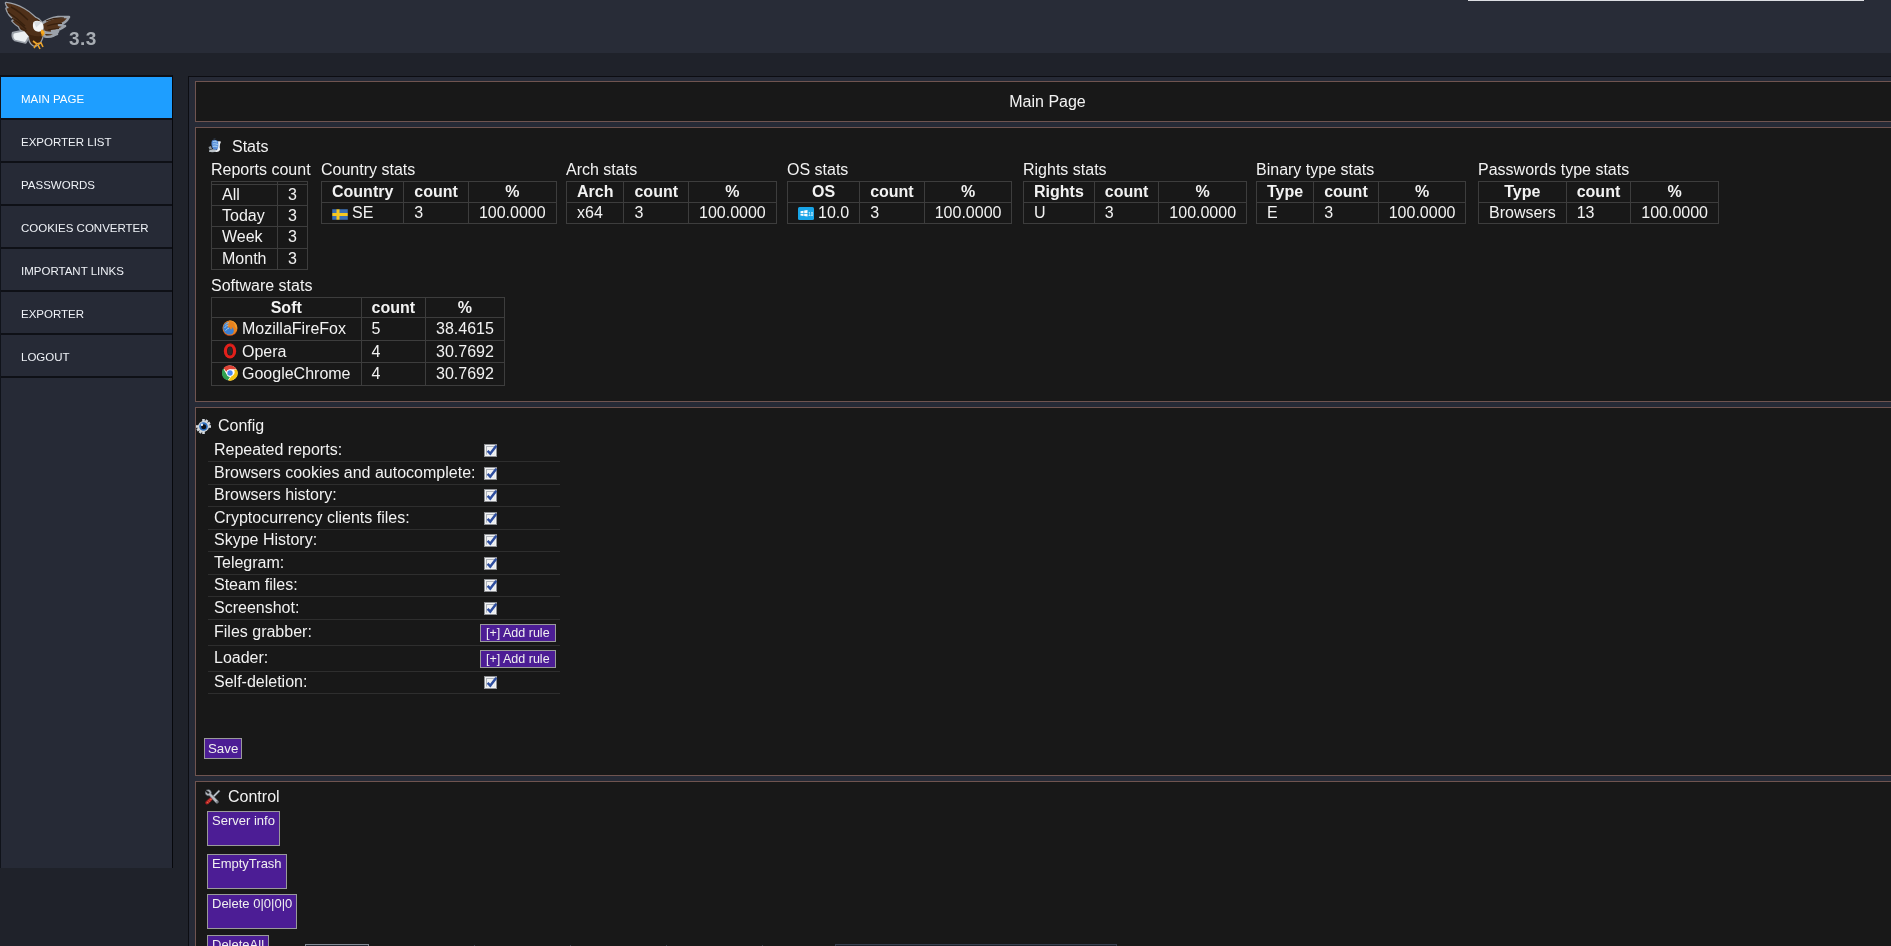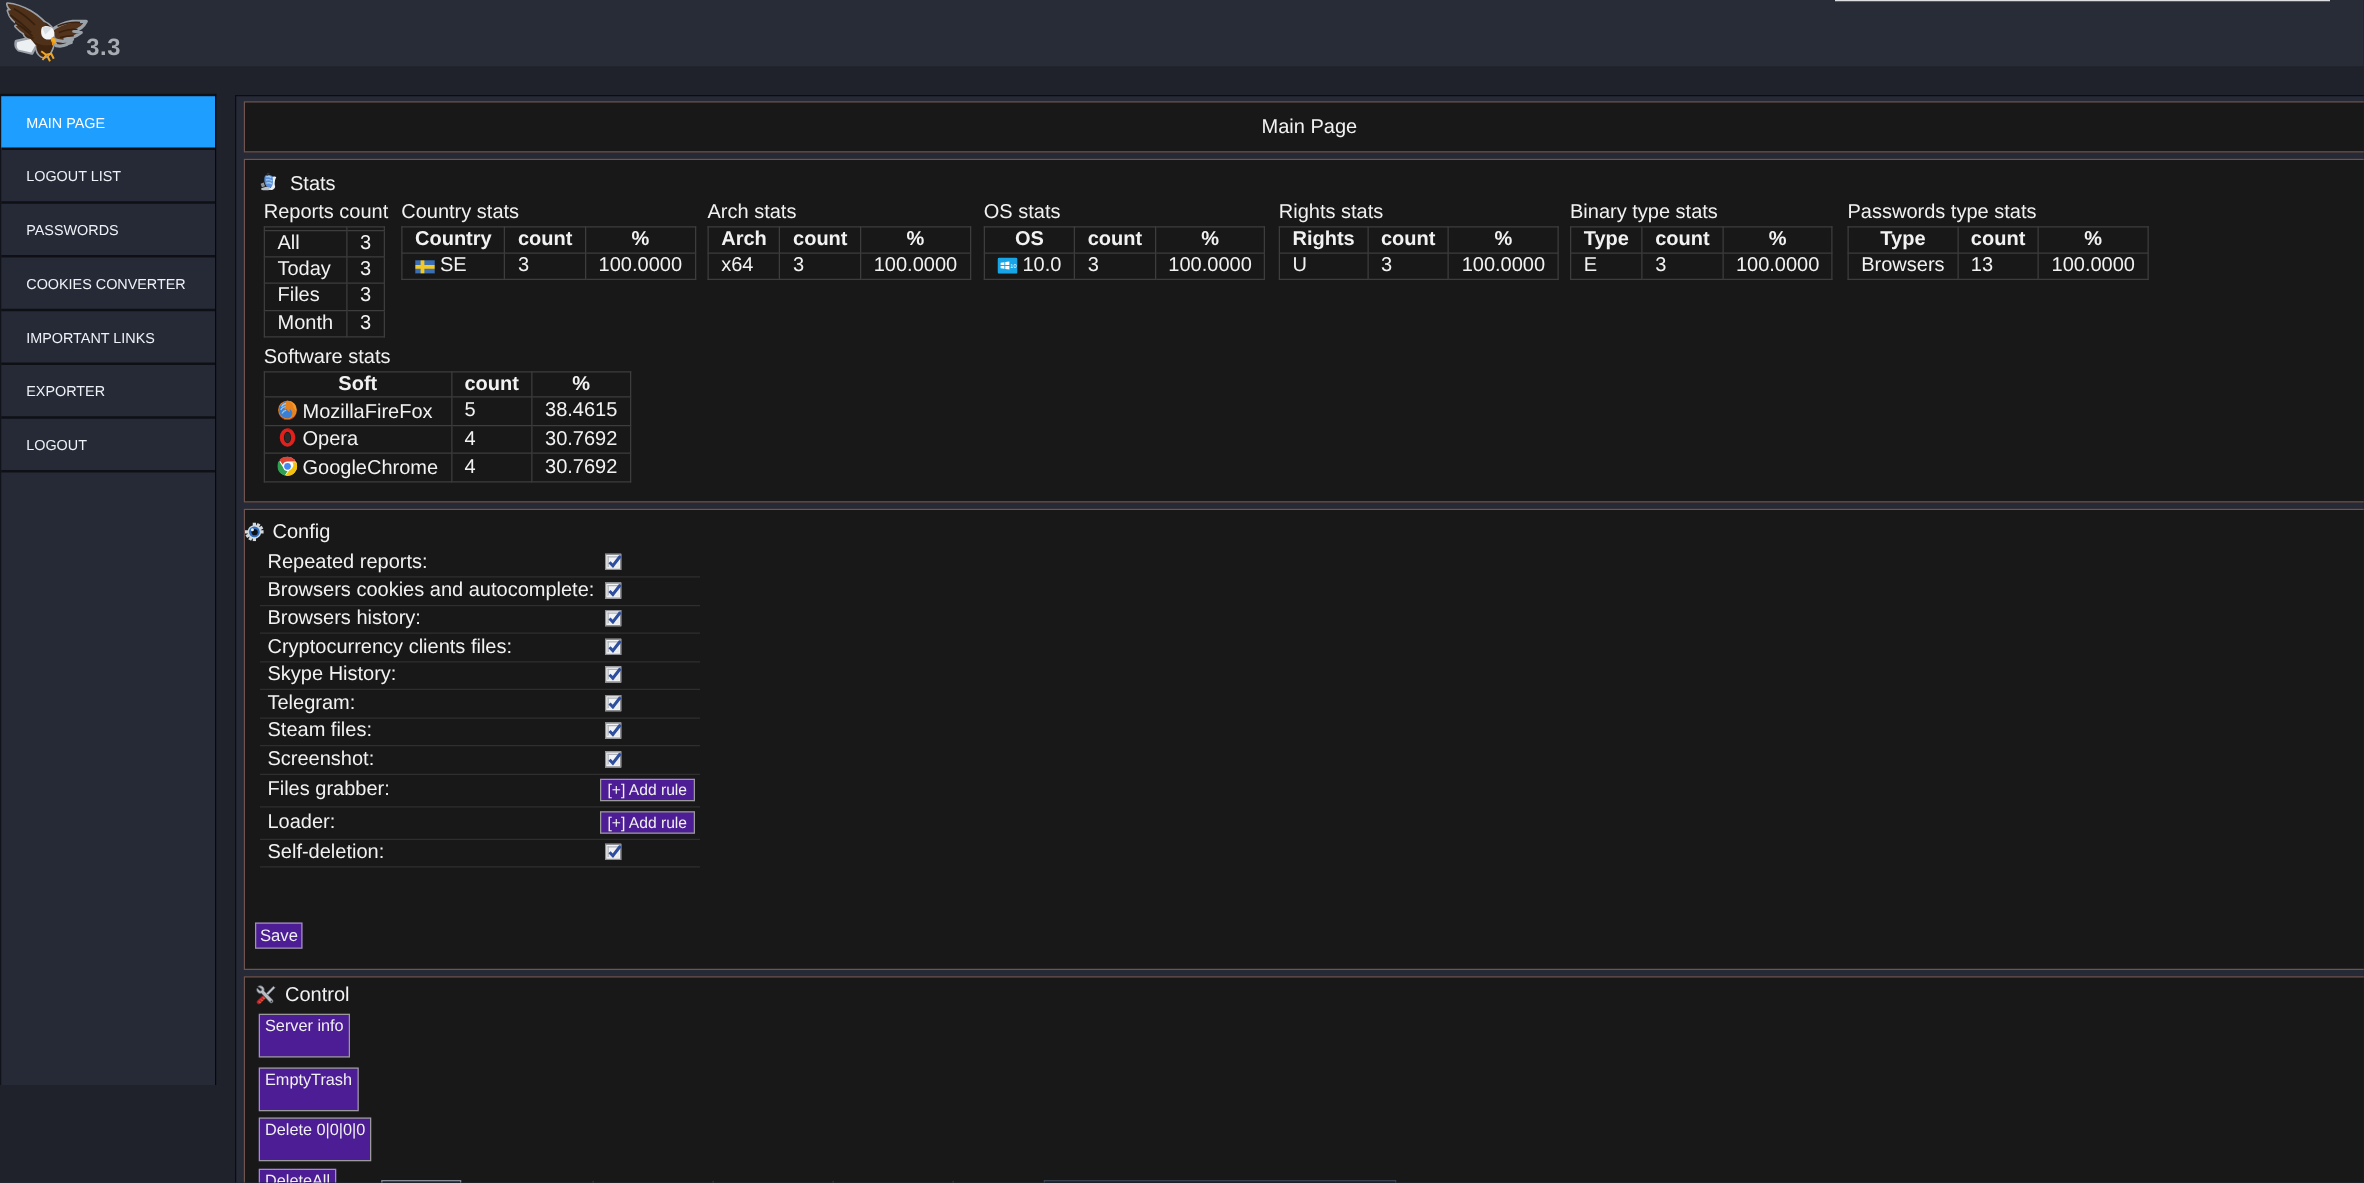--- a/index.html
+++ b/index.html
@@ -63,21 +63,21 @@
     <path d="M34,22.3 C36.2,20.6 39.3,20.8 41.2,22.8 L36.2,27.6 Z" fill="#d9dee3"></path>
     <path d="M41.5,29.5 C44,30 45.2,32 44.3,34.6 C42.8,35.8 41.3,34.6 40.6,32 Z" fill="#f6a81e"></path>
     <path d="M41.5,32.5 L44,35 L41.6,36.6 Z" fill="#e8940f"></path>
     <path d="M33,41 L37,44 L34,48 M36,44 L41,43 L43,47 M38,45 L40,49" stroke="#eda42b" stroke-width="1.6" fill="none"></path>
   </svg>
   <span id="ver">3.3</span>
   <div style="position:absolute;left:1468px;top:0;width:396px;height:1px;background:#dcdee2;"></div>
 </div>
 <div id="sidebar">
   <div class="mi active">MAIN PAGE</div>
-  <div class="mi">LOGOUT LIST</div>
+  <div class="mi">EXPORTER LIST</div>
   <div class="mi">PASSWORDS</div>
   <div class="mi">COOKIES CONVERTER</div>
   <div class="mi">IMPORTANT LINKS</div>
   <div class="mi">EXPORTER</div>
   <div class="mi">LOGOUT</div>
 </div>
 <div id="content">
   <div class="box" id="box1">
       <div class="mp">Main Page</div>
     </div>
@@ -100,21 +100,21 @@
             </tr>
         <tr>
               <td style="width:45px;">All</td>
               <td style="width:9px;">3</td>
             </tr>
         <tr>
               <td>Today</td>
               <td>3</td>
             </tr>
         <tr>
-              <td>Files</td>
+              <td>Week</td>
               <td>3</td>
             </tr>
         <tr>
               <td>Month</td>
               <td>3</td>
             </tr>
       </tbody>
         </table>
     </div>
     <div class="scol" style="left:125px;">

